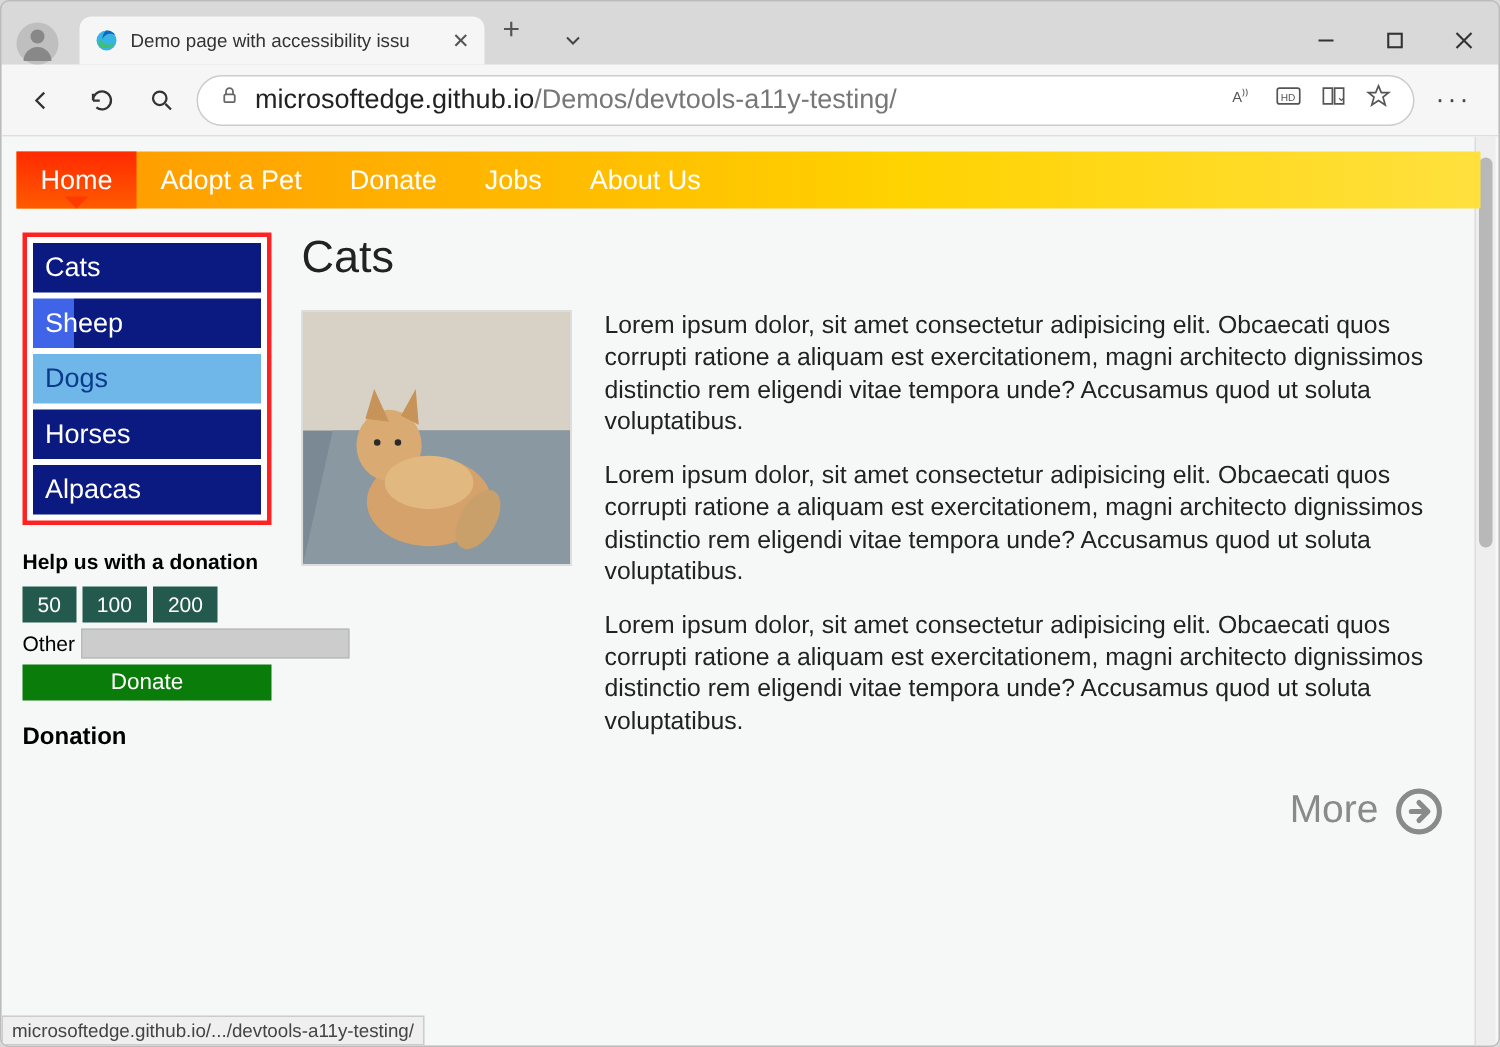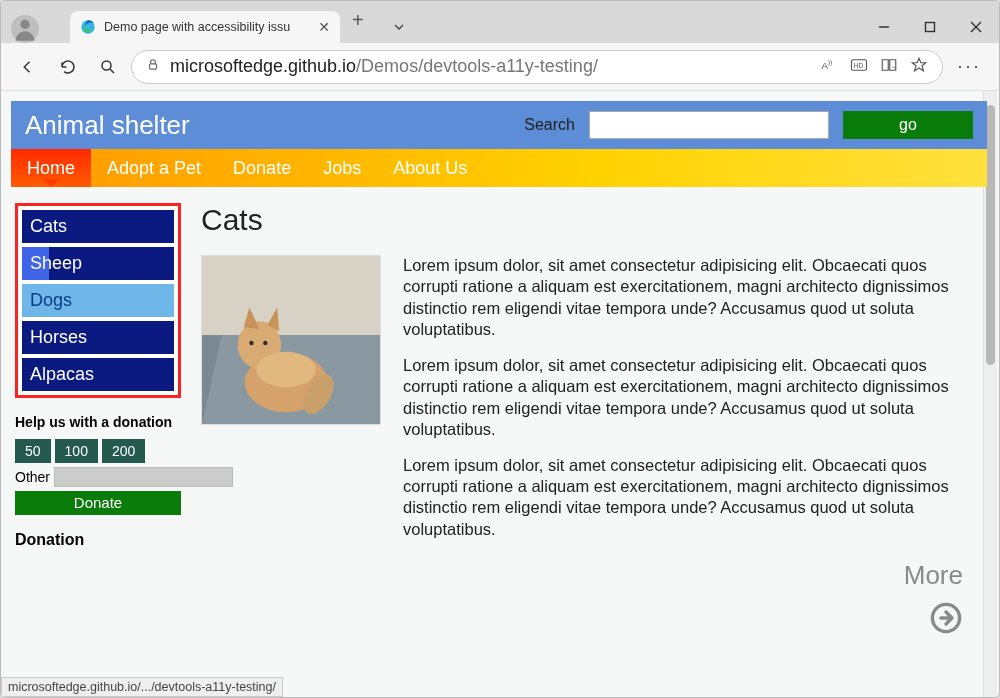--- a/index.html
+++ b/index.html
@@ -13,21 +13,21 @@
     border-radius: 6px;
     position: relative;
   }
   
   .titlebar { height: 42px; background: #d9d9d9; display:flex; align-items:flex-end; }
   .profile { width:28px; height:28px; background:#bfbfbf; border-radius:50%; margin:6px 8px 0 10px; position:relative;}
   .profile svg{width:100%;height:100%}
   .tab {
     display:flex; align-items:center; gap:8px;
     background:#f6f6f6; border-radius:8px 8px 0 0;
-    height:32px; padding:0 10px; margin-left:23px;
+    height:32px; padding:0 10px; margin-left:6px;
     min-width:270px;
   }
   .tab .favicon{ width:16px;height:16px;}
   .tab-title{font-size:12.5px;color:#333;white-space:nowrap;overflow:hidden;text-overflow:ellipsis;flex:1;}
   .tab-close{font-size:14px;color:#555;cursor:pointer;}
   .newtab{font-size:20px;color:#555;padding:0 12px;cursor:pointer;align-self:center;margin-bottom:4px;}
   .win-controls{margin-left:auto;display:flex;gap:0;}
   .win-controls .wc{width:46px;height:32px;display:flex;align-items:center;justify-content:center;color:#333;}
   .wc svg{width:14px;height:14px;}
   .chev{width:46px;height:32px;display:flex;align-items:center;justify-content:center;}
@@ -71,21 +71,21 @@
   .other-row input{flex:1;height:20px;background:#ccc;border:1px solid #bbb;}
   .donate-btn{width:100%;margin-top:4px;background:#0a7c0a;color:#fff;border:none;height:24px;font-size:15px;}
   .donation-head{font-size:16px;font-weight:700;margin-top:16px;}
   
   .main{flex:1;padding-right:20px;}
   .page-heading{font-size:30px;font-weight:400;color:#222;}
   .article{display:flex;gap:22px;margin-top:18px;}
   .cat-img{width:180px;height:170px;background:#c8c3b8;border:1px solid #ddd;flex-shrink:0;position:relative;overflow:hidden;}
   .paras{font-size:16.5px;color:#222;line-height:1.3;}
   .paras p{margin-bottom:14px;}
-  .more-link{display:flex;align-items:flex-end;justify-content:flex-end;gap:10px;color:#8a8a8a;font-size:26px;margin-top:6px;flex-direction:column;}
+  .more-link{display:flex;align-items:flex-start;justify-content:flex-end;gap:10px;color:#8a8a8a;font-size:26px;margin-top:18px;}
   .more-link svg{width:34px;height:34px;}
   
   .scrollbar{position:absolute;right:2px;top:0;width:14px;height:100%;background:#eee;border-left:1px solid #ddd;}
   .scrollbar .thumb{position:absolute;top:14px;left:2px;right:2px;height:260px;background:#b8b8b8;border-radius:6px;}
   
   .status{position:absolute;left:0;bottom:0;background:#efefef;border:1px solid #ccc;font-size:12.5px;padding:2px 6px;color:#444;z-index:5;}
   
   .cat-img svg{width:100%;height:100%;}
 </style>
 </head>
@@ -176,28 +176,20 @@
     </div>
   </div>
   <div class="more">···</div>
 </div>
 
 <div class="viewport">
   <div class="scrollbar">
       <div class="thumb"></div>
     </div>
   <div class="page">
-    <div class="banner">
-      <div class="site-title">Animal shelter</div>
-      <div class="search-area">
-        <span class="search-label">Search</span>
-        <input class="search-input" style="">
-        <button class="go-btn">go</button>
-      </div>
-    </div>
     <nav class="mainnav">
       <div class="ni home">Home</div>
       <div class="ni">Adopt a Pet</div>
       <div class="ni">Donate</div>
       <div class="ni">Jobs</div>
       <div class="ni">About Us</div>
     </nav>
 
     <div class="content">
       <aside class="sidebar">

